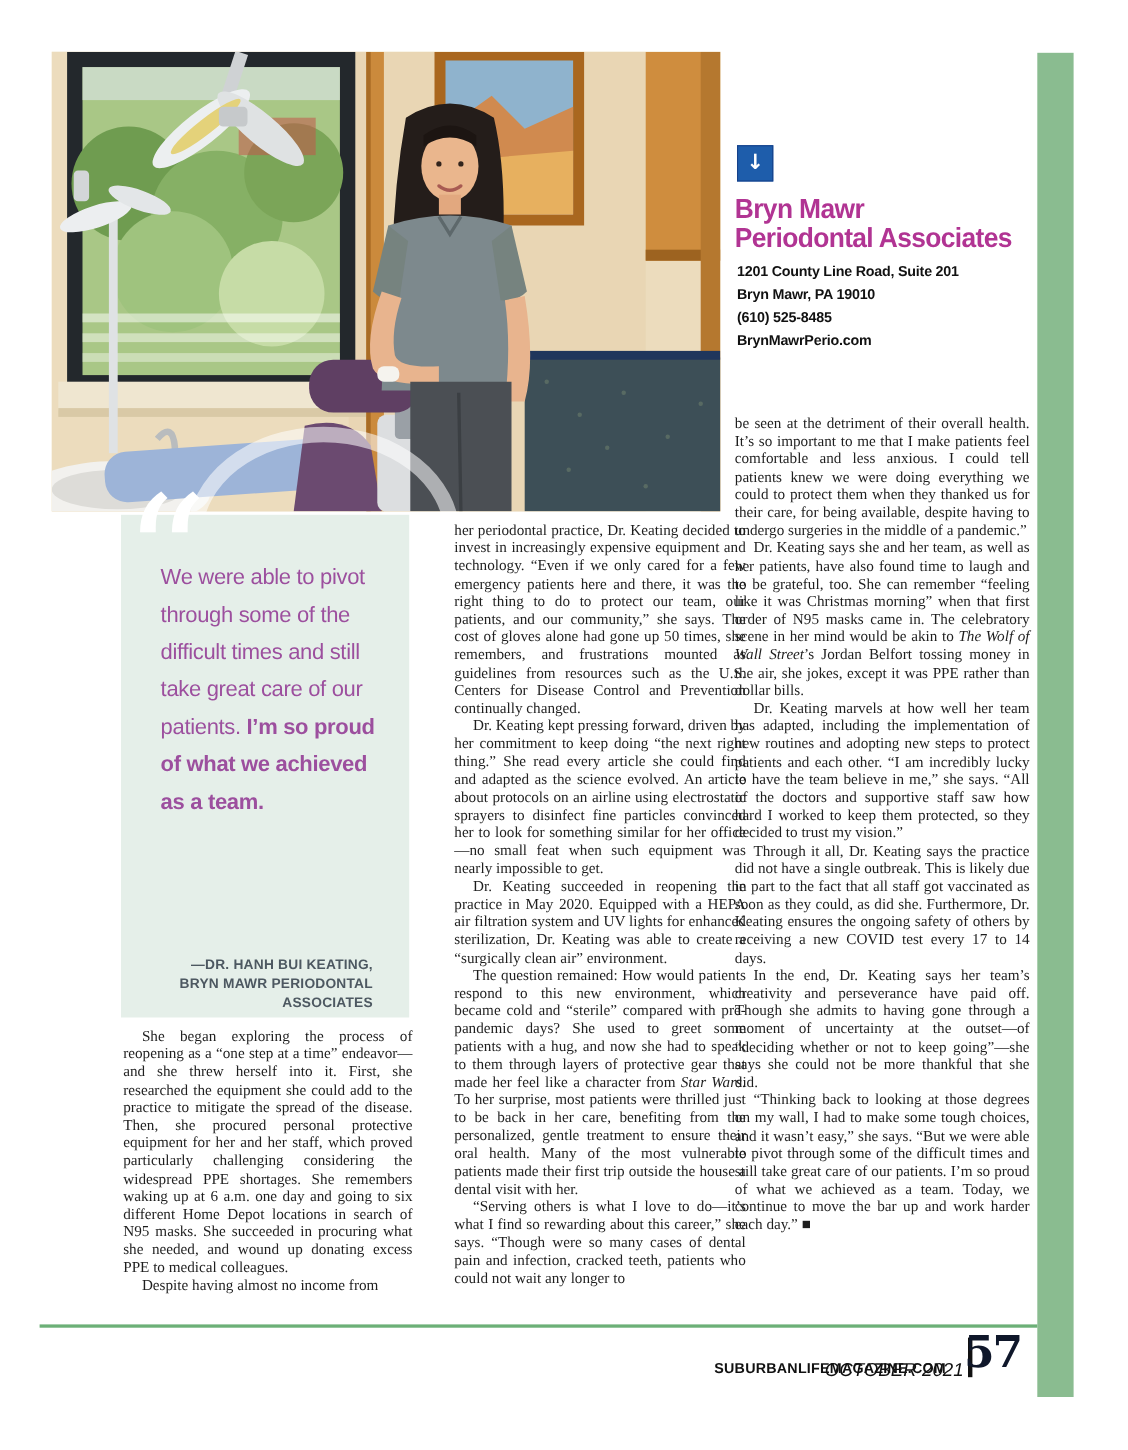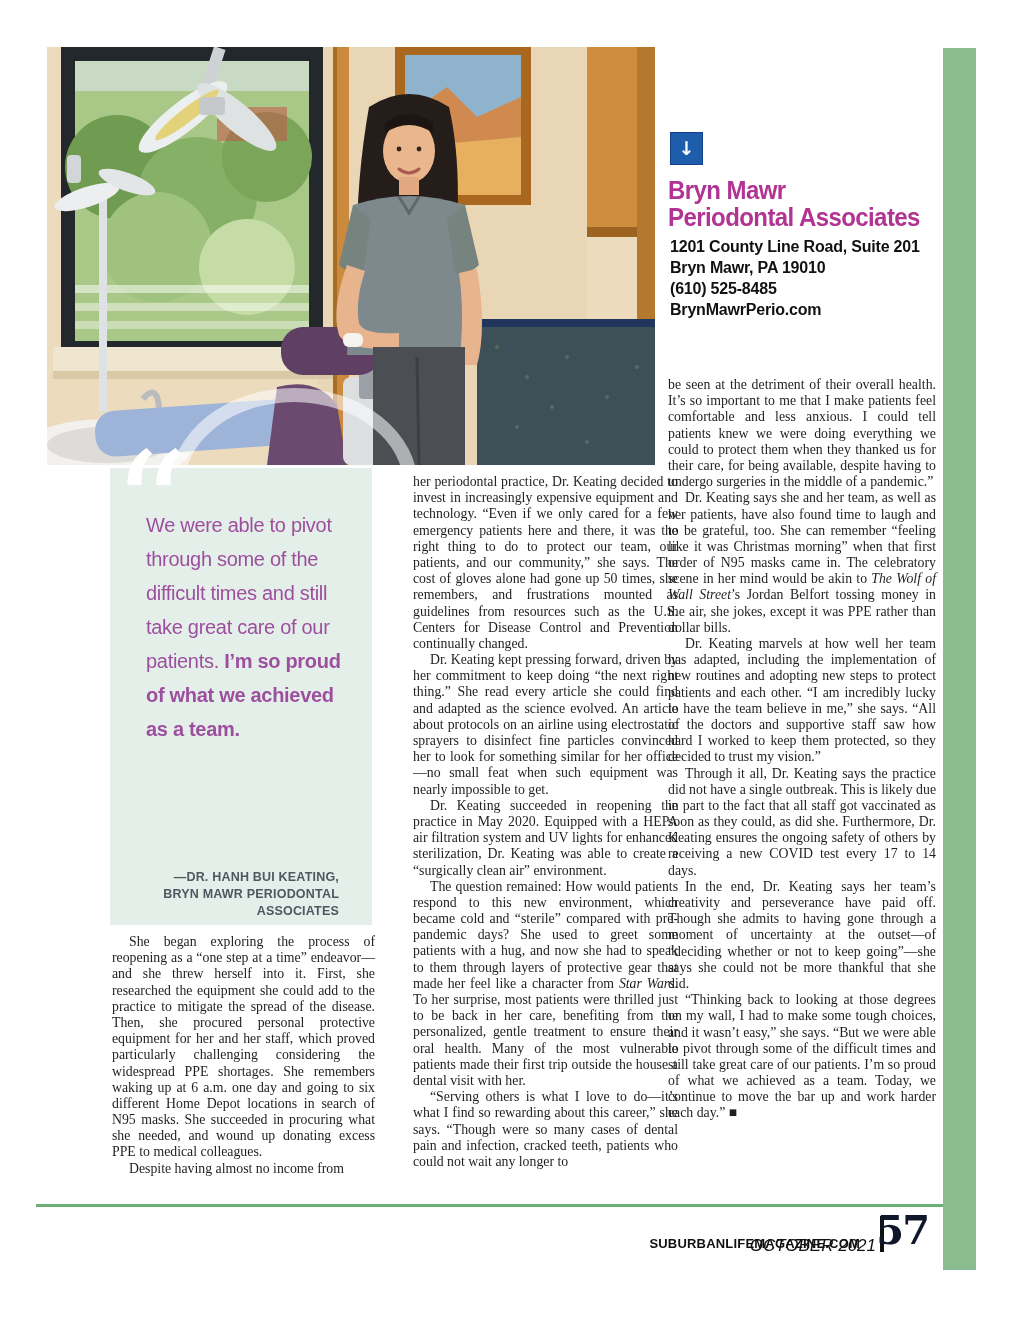--- a/index.html
+++ b/index.html
@@ -16,21 +16,21 @@
   .green-bar{position:absolute;left:943px;top:48px;width:33px;height:1222px;}
   .footer-rule{position:absolute;left:36px;top:1204px;width:907px;height:3px;}
   
   .dl-icon{position:absolute;left:670px;top:132px;width:31px;height:31px;border:1px solid #15418a;
     display:flex;align-items:center;justify-content:center;color:#fff;
     font-family:"DejaVu Sans",sans-serif;font-weight:bold;font-size:19px;line-height:1;}
   .brand{position:absolute;left:668px;top:177px;width:290px;margin:0;
     font-family:"Liberation Sans",sans-serif;font-weight:700;font-size:25px;line-height:27px;
     letter-spacing:-0.6px;white-space:pre-line;transform:scaleX(.96);transform-origin:left top;}
   .address{position:absolute;left:670px;top:236px;width:280px;
-    font-family:"Liberation Sans",sans-serif;font-weight:700;font-size:16px;line-height:21px;
+    font-family:"Liberation Sans",sans-serif;font-weight:700;font-size:13px;line-height:21px;
     color:#111;white-space:pre-line;letter-spacing:-0.2px;}
   
   .quote-box{position:absolute;left:110px;top:468px;width:262px;height:457px;}
   .quote-mark{position:absolute;left:2px;top:-36px;color:#ffffff;
     font-family:"DejaVu Serif",serif;font-size:150px;line-height:1;letter-spacing:-10px;user-select:none;}
   .quote-text{position:absolute;left:36px;top:40px;width:212px;margin:0;
     font-family:"Liberation Sans",sans-serif;font-size:20px;line-height:34px;letter-spacing:-0.3px;}
   .quote-text .q-bold{font-weight:700;}
   .quote-attr{position:absolute;right:18px;top:386px;width:220px;margin:15px;text-align:right;
     font-family:"Liberation Sans",sans-serif;font-weight:700;font-size:12.5px;line-height:17px;

